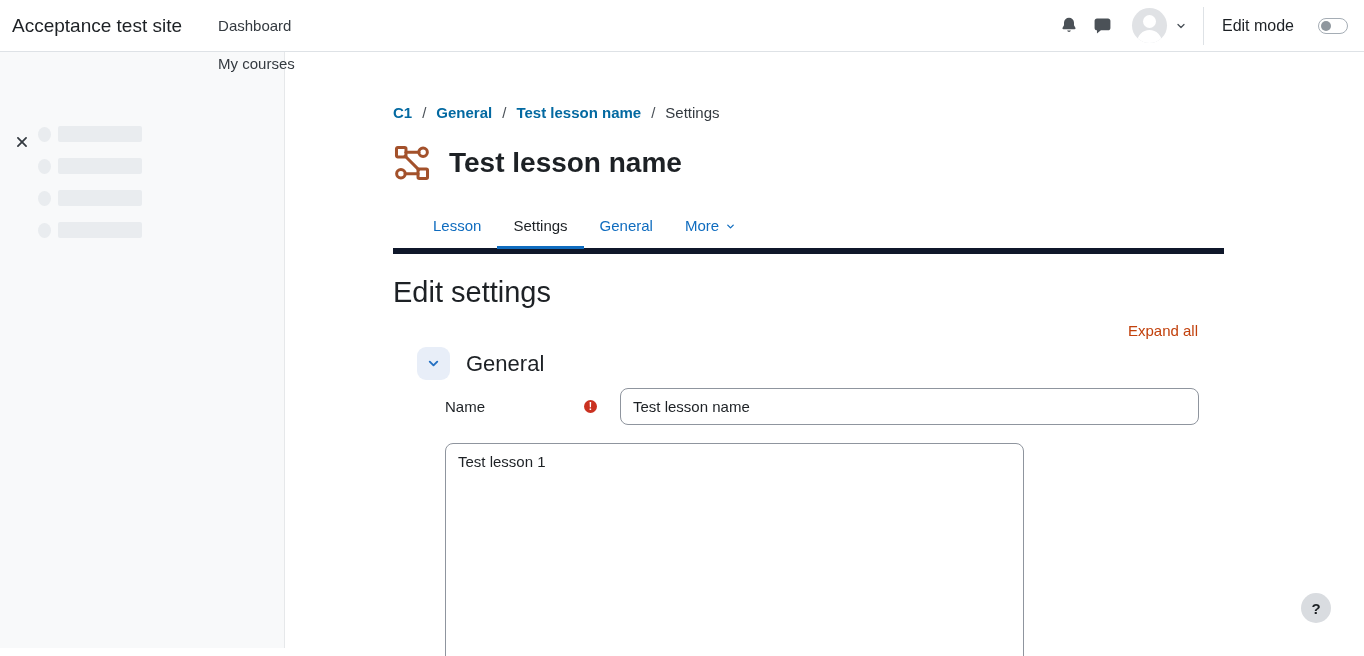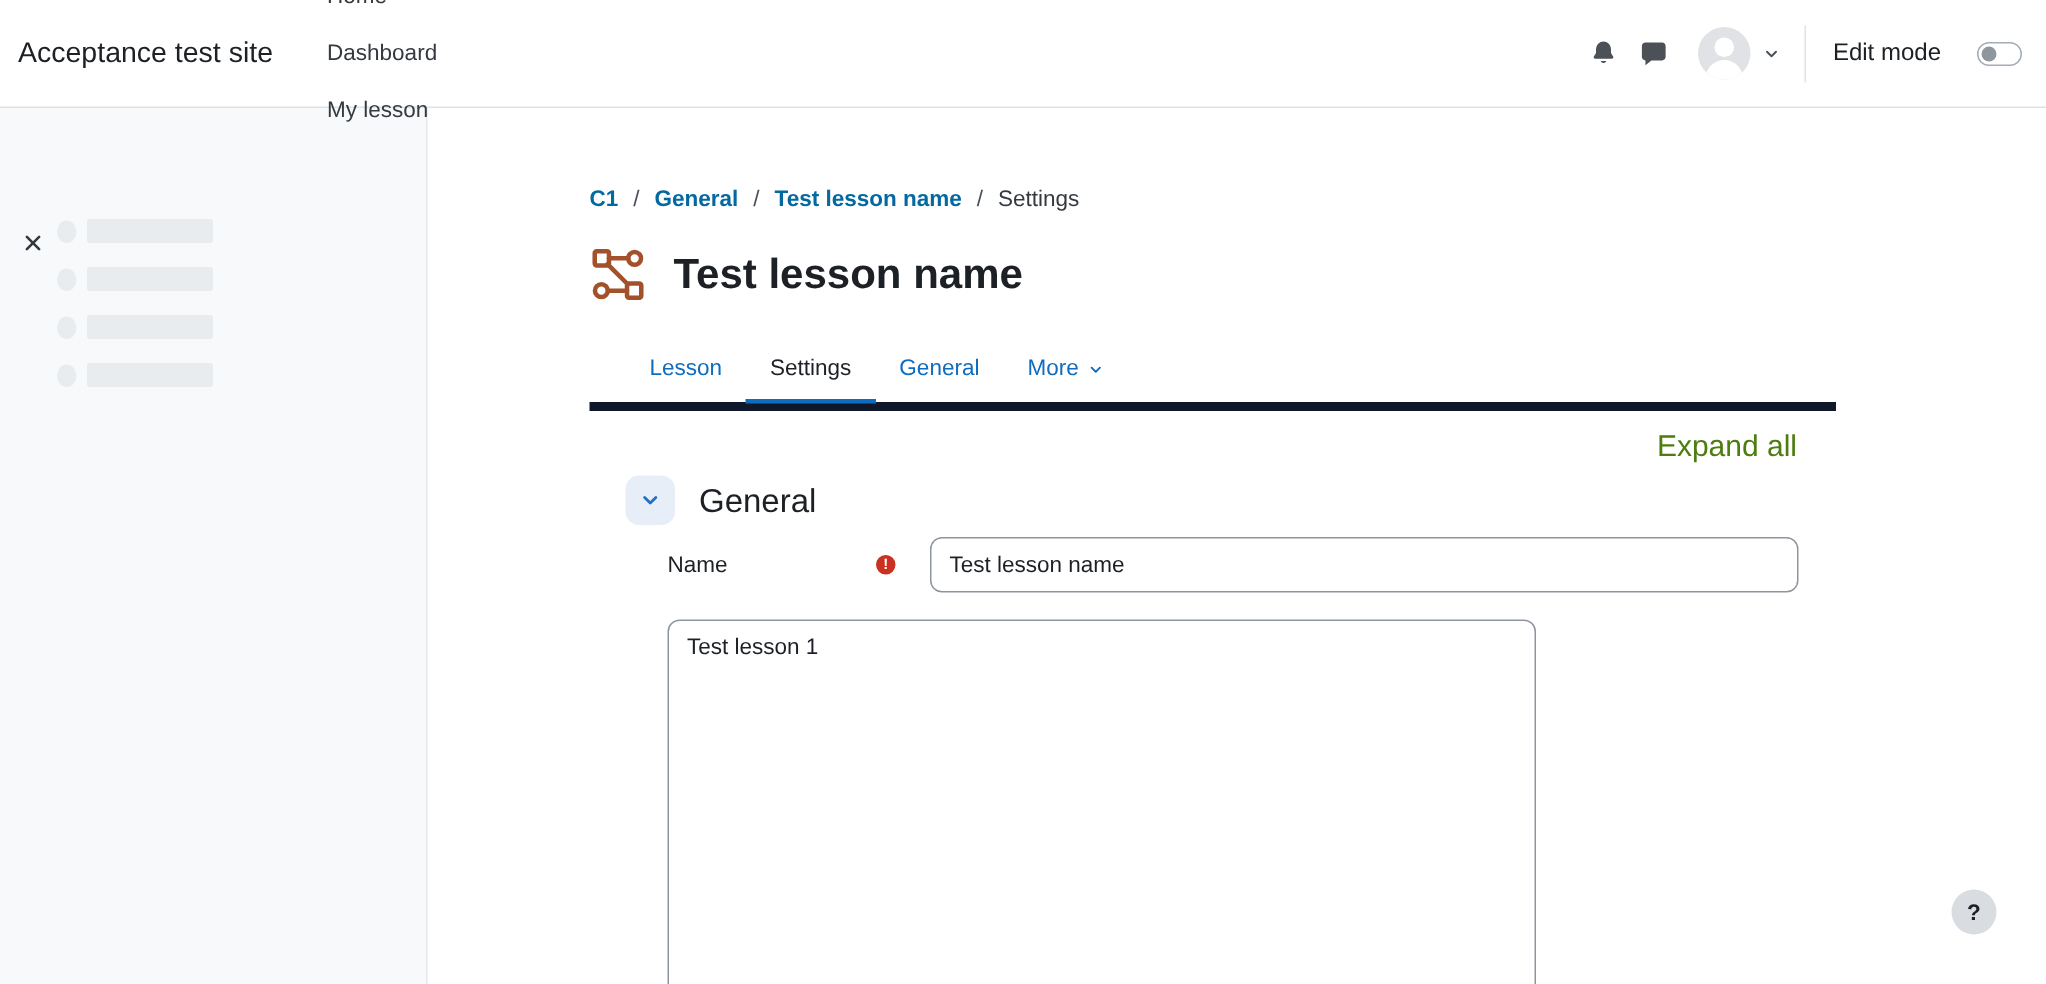--- a/index.html
+++ b/index.html
@@ -1,20 +1,20 @@
 <!DOCTYPE html>
 <html><head>
 <meta charset="utf-8">
 <style>
   * { margin:0; padding:0; box-sizing:border-box; }
   html,body { width:1364px; height:656px; overflow:hidden; background:#fff;
               font-family:"Liberation Sans", sans-serif; color:#1d2125; }
 
   
-  .navbar { height:72px; background:#fff; border-bottom:1px solid #dee2e6;
+  .navbar { height:52px; background:#fff; border-bottom:1px solid #dee2e6;
             display:flex; align-items:center; padding:0 16px 0 12px; position:relative; z-index:5; }
   .brand { font-size:19px; color:#1d2125; white-space:nowrap; }
   .nav-links { display:flex; gap:21px; margin-left:36px;flex-direction:column; }
   .nav-link { font-size:15px; color:#343a40; text-decoration:none; cursor:pointer; }
   .nav-right { margin-left:auto; display:flex; align-items:center; }
   .icon-btn { width:34px; height:34px; display:flex; align-items:center; justify-content:center; cursor:pointer; }
   .avatar-wrap { display:flex; align-items:center; margin-left:12px; cursor:pointer; }
   .avatar { width:35px; height:35px; border-radius:50%; background:#e0e2e5; position:relative; overflow:hidden; }
   .avatar::before { content:''; position:absolute; width:13px; height:13px; border-radius:50%;
                     background:#fff; left:11px; top:7px; }
@@ -57,21 +57,21 @@
   .tabs-wrap { border-bottom:6px solid #0f172a; margin-top:25px; }
   .tabs { display:flex; list-style:none; margin-left:24px; margin-bottom:-1px; }
   .tab { padding:10px 16px 15px; font-size:15px; color:#0f6cbf; cursor:pointer;
          display:flex; align-items:center; gap:6px; }
   .tab.active { color:#1d2125; border-bottom:3px solid #0f6cbf; padding-bottom:12px; cursor:default; }
   .tab svg { margin-top:2px; }
 
   
   h2.form-heading { margin-top:22px; font-size:29px; font-weight:400; color:#1d2125; }
   .expand-row { text-align:right; margin-top:13px; padding-right:26px; }
-  .expand-row a { color:#4d7c0f; font-size:20px; text-decoration:none; cursor:pointer; }
+  .expand-row a { color:#c2410c; font-size:15px; text-decoration:none; cursor:pointer; }
 
   .section-header { display:flex; align-items:center; gap:16px; margin-top:7px; margin-left:24px; }
   .collapse-btn { width:33px; height:33px; border:none; border-radius:9px; background:#e8eef8;
                   display:flex; align-items:center; justify-content:center; cursor:pointer; }
   h3.section-title { font-size:22px; font-weight:400; color:#1d2125; }
 
   .form-row { display:flex; margin-left:52px; margin-top:8px; align-items:center; }
   .form-row.top { align-items:flex-start; margin-top:18px; }
   .label-col { width:175px; flex:none; display:flex; align-items:center; justify-content:space-between;
                padding-right:23px; font-size:15px; color:#1d2125; }
@@ -93,21 +93,21 @@
               font-family:"Liberation Sans", sans-serif; }
 </style>
 </head>
 <body>
 
 <header class="navbar">
   <a class="brand">Acceptance test site</a>
   <nav class="nav-links">
     <a class="nav-link">Home</a>
     <a class="nav-link">Dashboard</a>
-    <a class="nav-link">My lesson</a>
+    <a class="nav-link">My courses</a>
   </nav>
   <div class="nav-right">
     <div class="icon-btn">
       <span style="display:flex">
         <svg width="20" height="20" viewBox="0 0 24 24" fill="#4b5157">
           <path d="M12 2a6 6 0 0 0-6 6v3.2l-1.7 2.8c-.5.8.1 1.8 1 1.8h13.4c.9 0 1.5-1 1-1.8L18 11.2V8a6 6 0 0 0-6-6z"></path>
           <path d="M9.7 17.5a2.4 2.4 0 0 0 4.6 0z"></path>
         </svg>
       </span>
     </div>
@@ -200,20 +200,21 @@
           <li class="tab">General</li>
           <li class="tab">
             <span>More</span>
             <svg width="11" height="11" viewBox="0 0 24 24" fill="none" stroke="#0f6cbf" stroke-width="2.8" stroke-linecap="round" stroke-linejoin="round">
               <polyline points="6 9 12 15 18 9"></polyline>
             </svg>
           </li>
         </ul>
       </div>
 
+      <h2 class="form-heading">Edit settings</h2>
 
       <div class="expand-row">
         <a>Expand all</a>
       </div>
 
       <div class="section-header">
         <button class="collapse-btn">
           <svg width="15" height="15" viewBox="0 0 24 24" fill="none" stroke="#2470c2" stroke-width="3" stroke-linecap="round" stroke-linejoin="round">
             <polyline points="6 9 12 15 18 9"></polyline>
           </svg>

